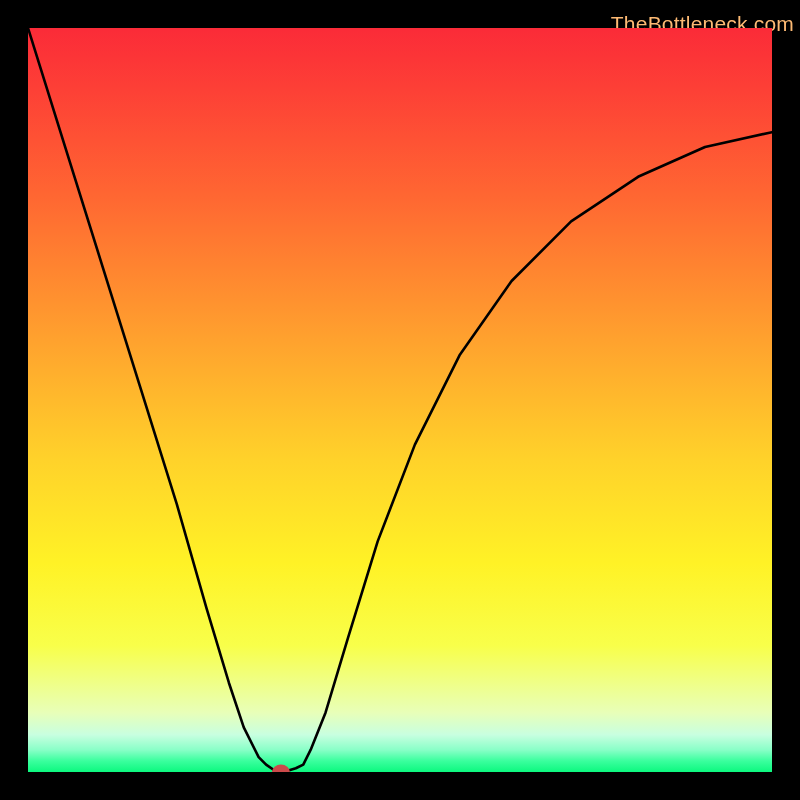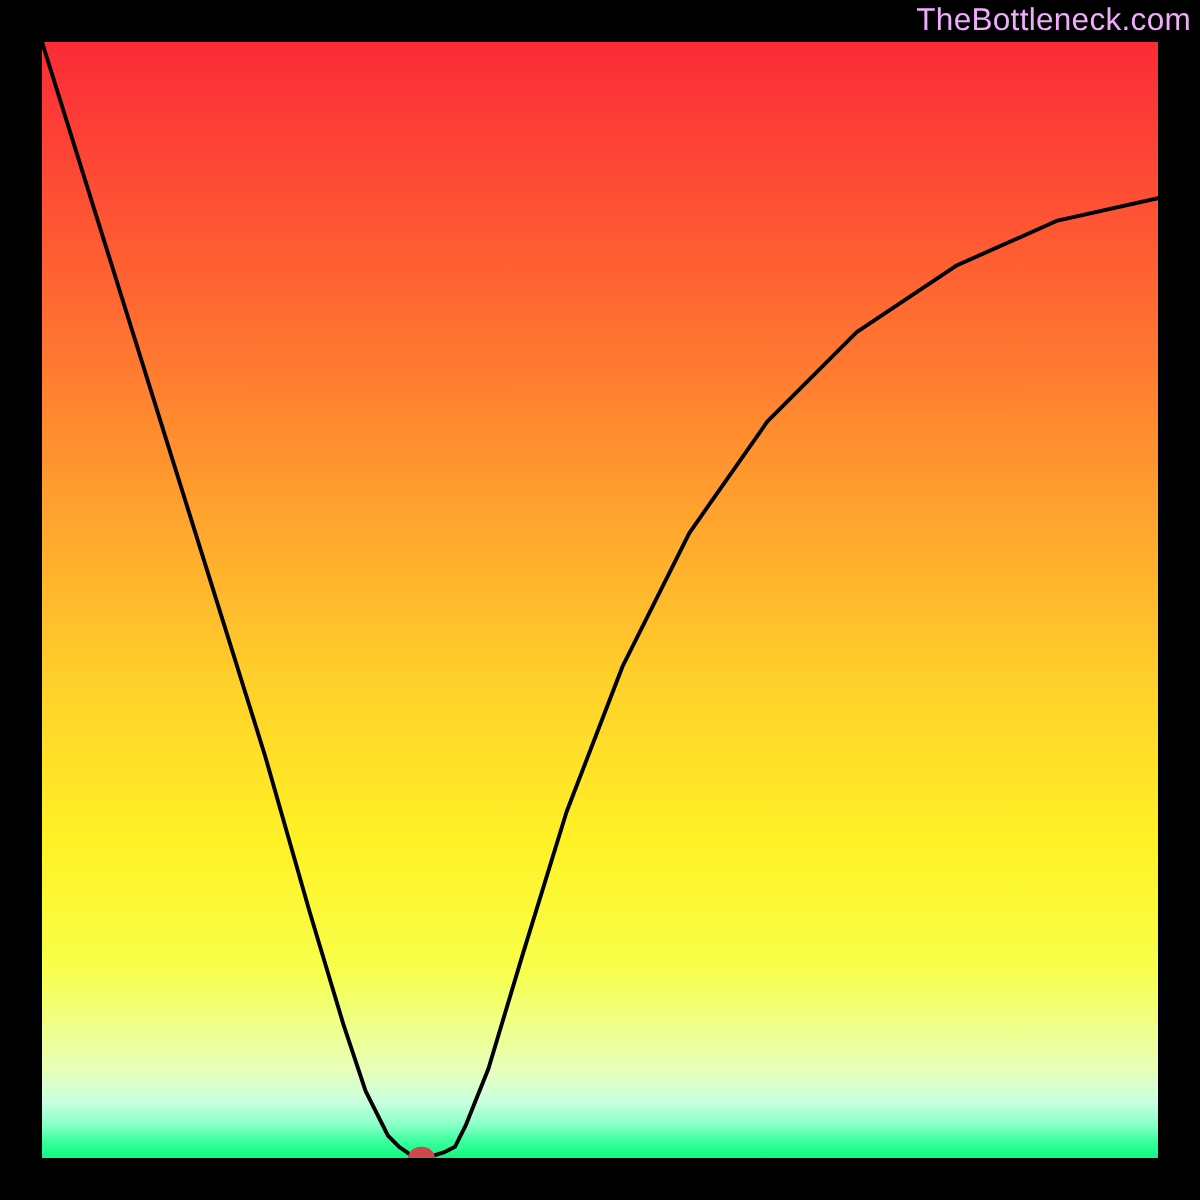--- a/index.html
+++ b/index.html
@@ -39,23 +39,23 @@
         #f8ff4a 83%,
         #e8ffb8 92%,
         #c8ffe0 95%,
         #8affc8 97%,
         #3bff9e 98.5%,
         #0cf87f 100%
       );
   }
   .watermark {
     position: absolute;
-    top: 2px;
+    top: 12px;
     right: 6px;
-    color: #f0abfc;
+    color: #fdba74;
     font-size: 21px;
     font-weight: 500;
     letter-spacing: 0.2px;
     user-select: none;
   }
   svg.curve {
     position: absolute;
     inset: 0;
   }
 </style>

